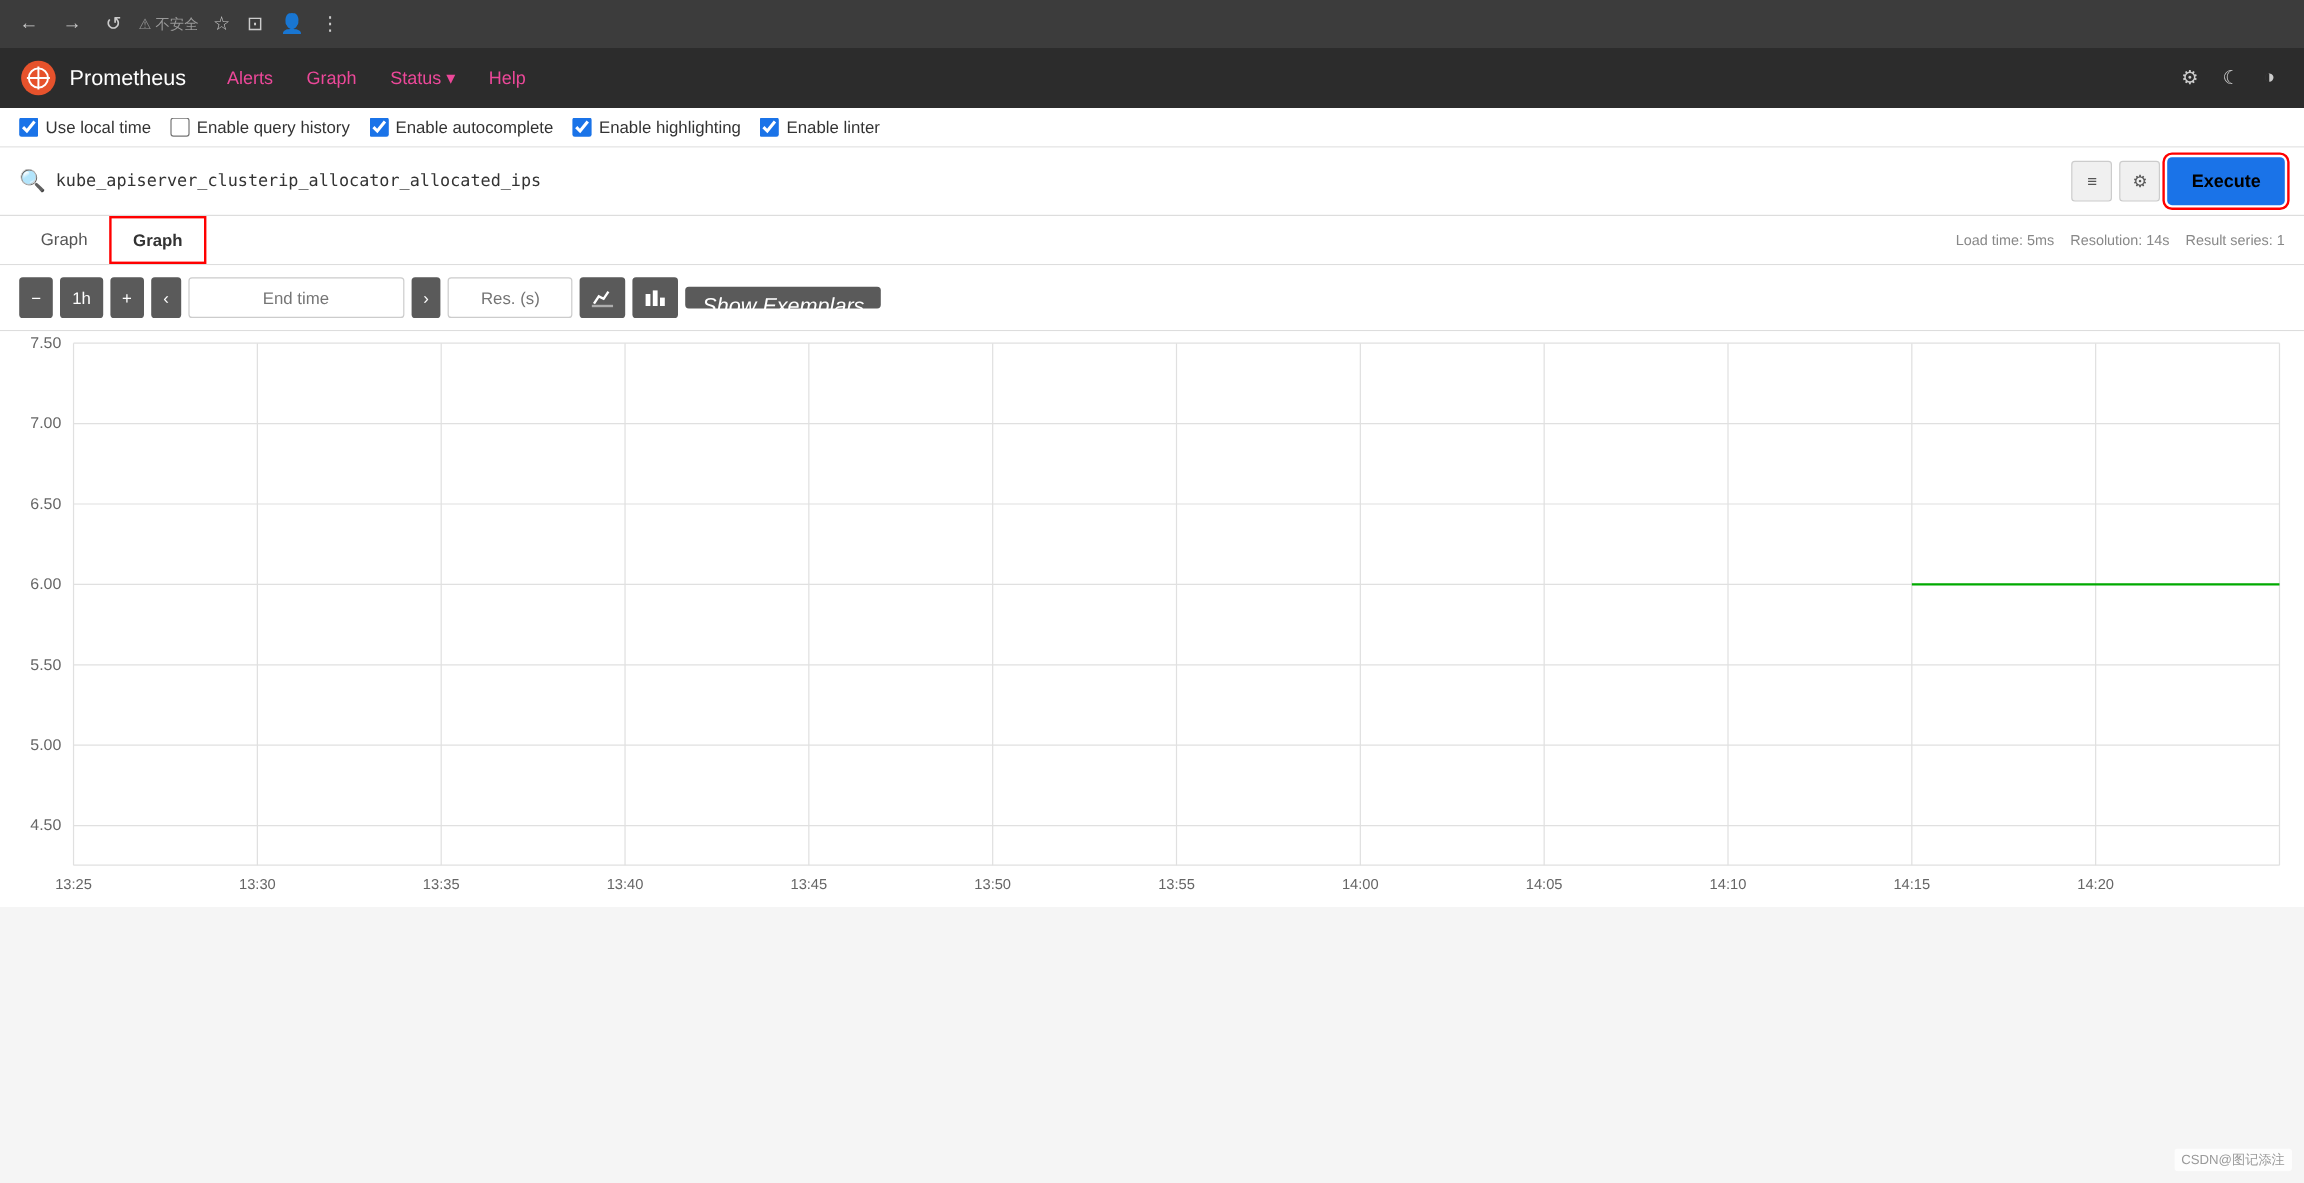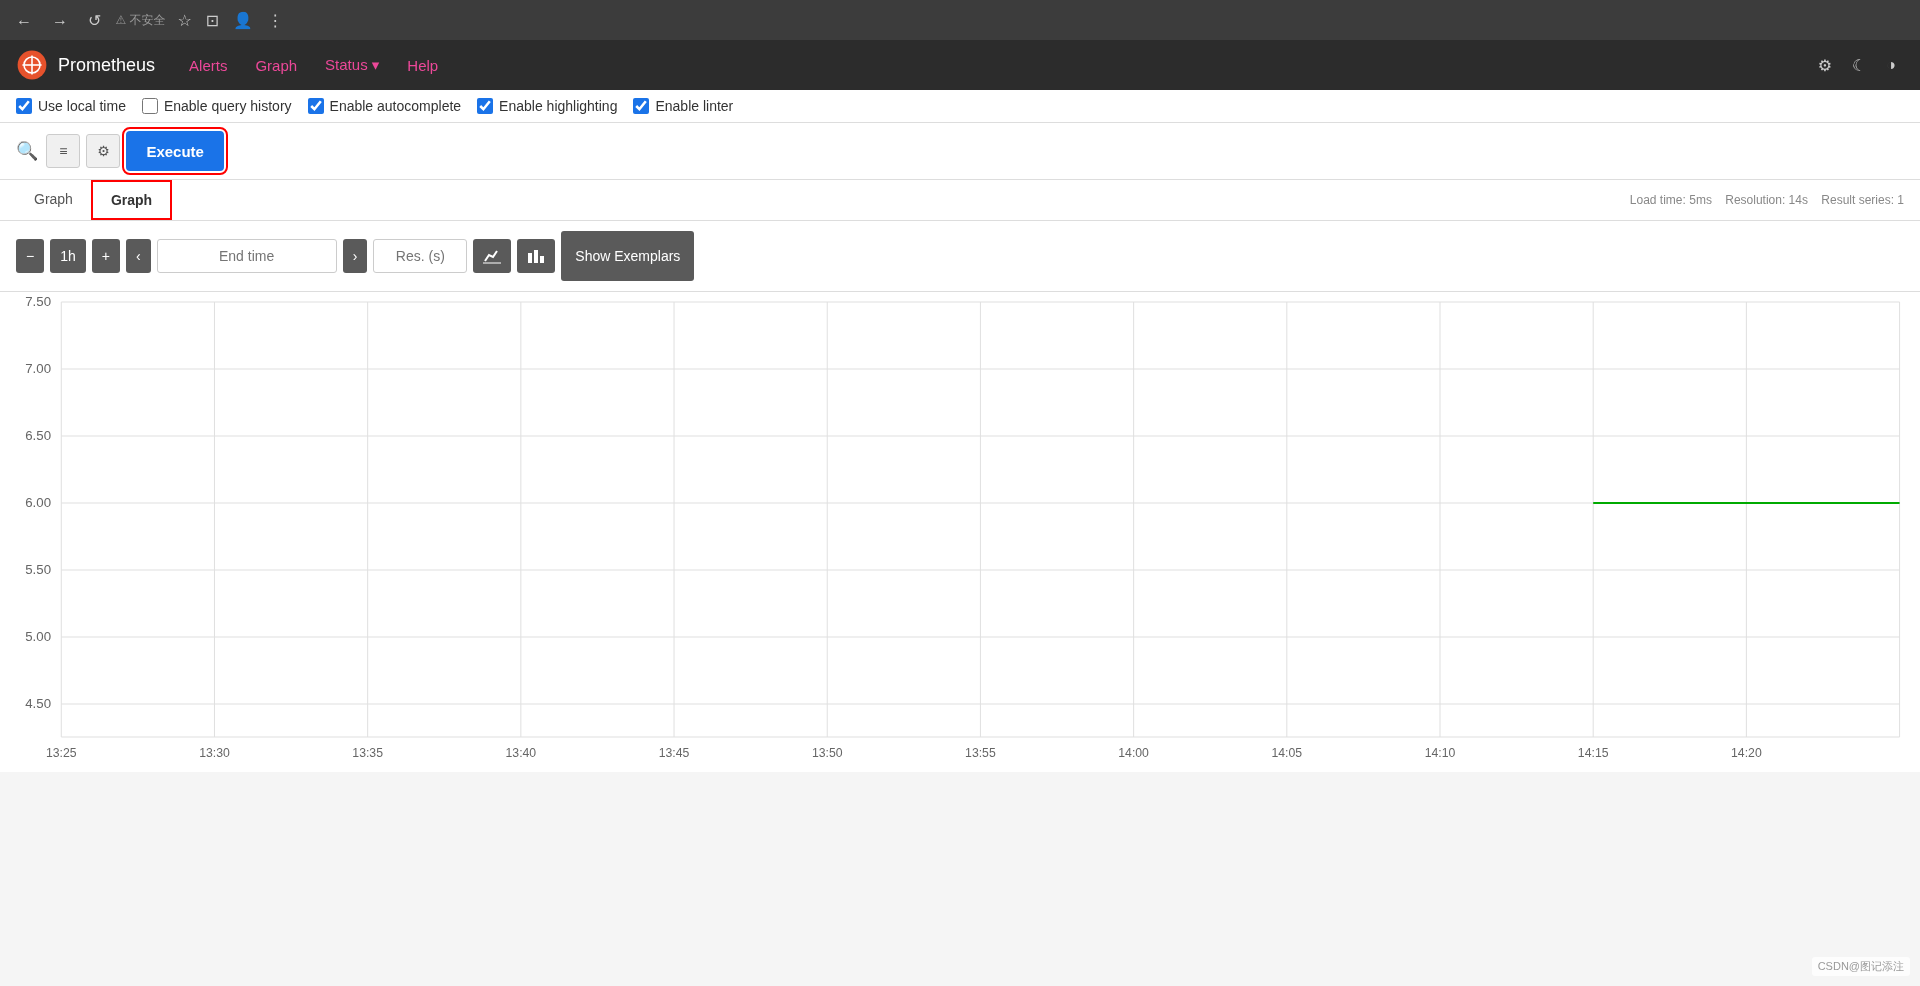--- a/index.html
+++ b/index.html
@@ -157,21 +157,21 @@
       font-size: 14px;
       color: #555;
       height: 34px;
       width: 34px;
       display: flex;
       align-items: center;
       justify-content: center;
     }
     .execute-btn {
       background: #1a73e8;
-      color: #ffffff;
+      color: #000000;
       border: none;
       border-radius: 4px;
       padding: 6px 20px;
       font-size: 15px;
       font-weight: bold;
       cursor: pointer;
       height: 40px;
       outline: 2px solid red;
       outline-offset: 2px;
     }
@@ -247,21 +247,21 @@
       color: #555;
       text-align: center;
     }
     .res-input {
       background: white;
       border: 1px solid #ccc;
       border-radius: 3px;
       padding: 6px 0;
       font-size: 14px;
       height: 34px;
-      width: 94px;
+      width: 104px;
       text-align: center;
       color: #555;
     }
     .chart-type-btn {
       background: #5a5a5a;
       color: white;
       border: none;
       border-radius: 3px;
       padding: 6px 10px;
       cursor: pointer;
@@ -272,22 +272,23 @@
       justify-content: center;
       min-width: 34px;
     }
     .show-exemplars-btn {
       background: #5a5a5a;
       color: white;
       border: none;
       border-radius: 3px;
       padding: 6px 14px;
       cursor: pointer;
-      font-size: 14px;
-      height: 50px;
+      font-size: 18px;
+      height: 18px;
+      font-style: italic;
     }
     .chart-svg {
       width: 100%;
       height: 480px;
     }
 
     .chart-area {
       background: white;
       margin: 0;
     }
@@ -350,20 +351,21 @@
     <span>Enable highlighting</span>
   </label>
   <label class="toolbar-item">
     <input type="checkbox" class="toolbar-checkbox" checked="" style="">
     <span>Enable linter</span>
   </label>
 </div>
 
 <div class="search-area">
   <span class="search-icon-wrapper">🔍</span>
+  <input class="search-input" type="text" value="kube_apiserver_clusterip_allocator_allocated_ips" style="">
   <div class="search-actions">
     <button class="icon-btn-gray">≡</button>
     <button class="icon-btn-gray">⚙</button>
     <button class="execute-btn">Execute</button>
   </div>
 </div>
 
 <div class="tab-area">
   <div class="tab">Graph</div>
   <div class="tab graph-active">Graph</div>

